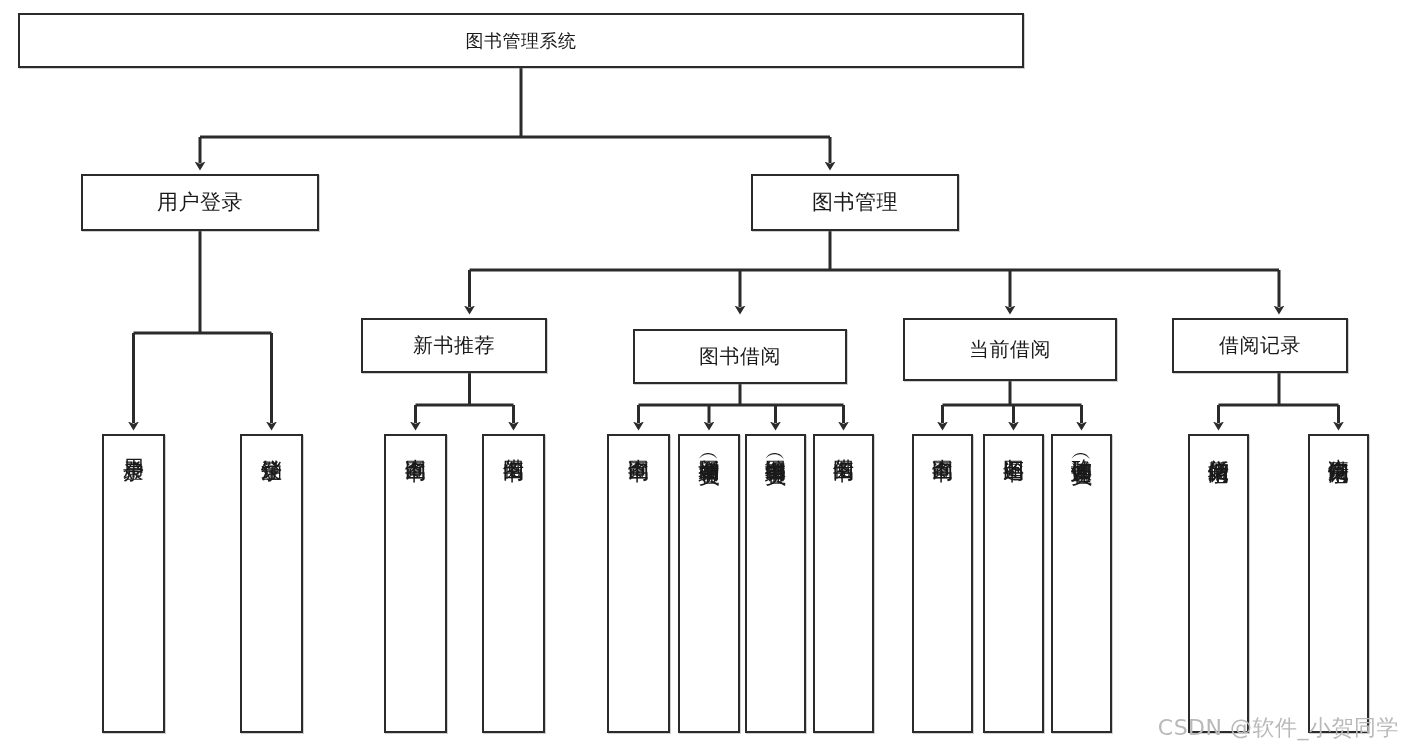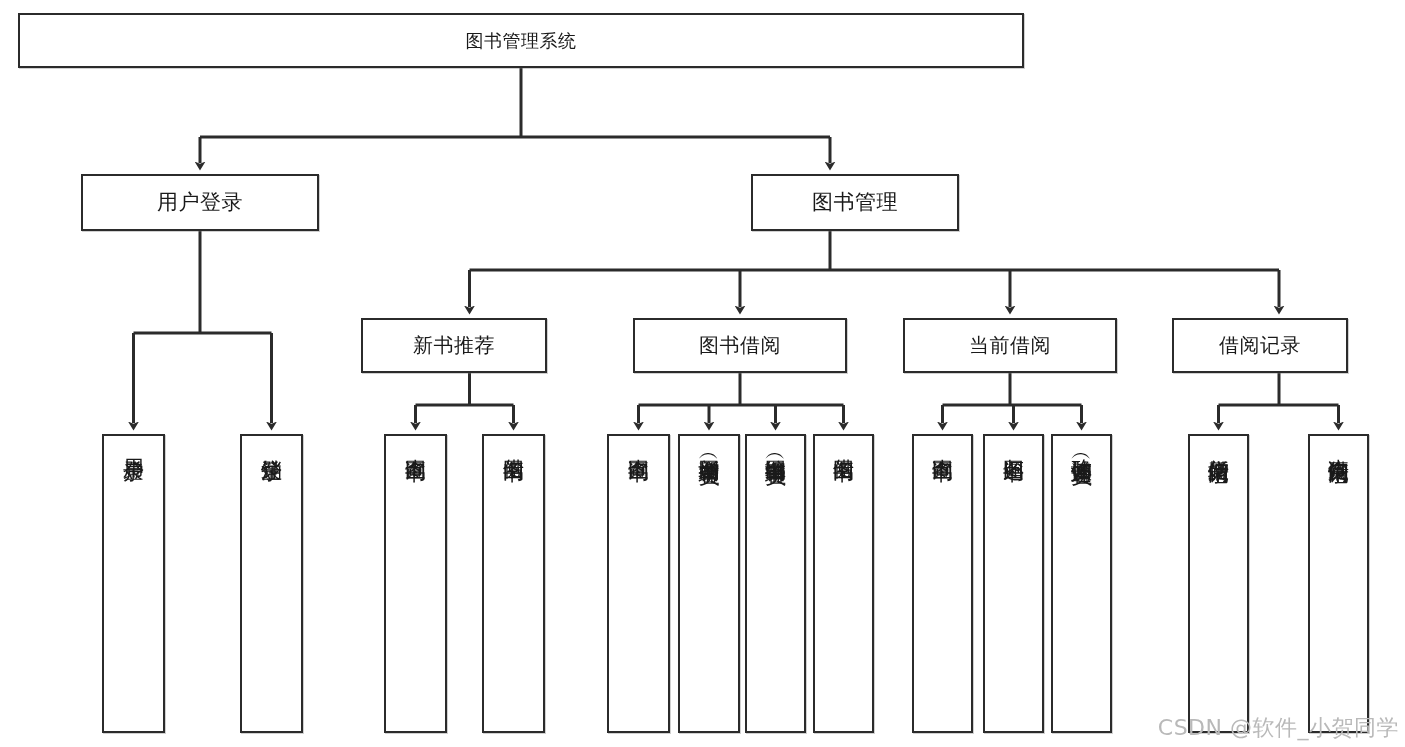--- a/index.html
+++ b/index.html
@@ -123,24 +123,24 @@
       </div>
       <div class="node level1" style="left: 81px; top: 174px; width: 238px; height: 57px;">
         <span class="node-label">用户登录</span>
       </div>
       <div class="node level1" style="left: 711px; top: 174px; width: 208px; height: 57px; margin-left: 40px;">
         <span class="node-label">图书管理</span>
       </div>
       <div class="node level2" style="left: 361px; top: 318px; width: 186px; height: 55px;">
         <span class="node-label">新书推荐</span>
       </div>
-      <div class="node level2" style="left: 633px; top: 318px; width: 214px; height: 55px;">
+      <div class="node level2" style="left: 633px; top: 329px; width: 214px; height: 55px;">
         <span class="node-label">图书借阅</span>
       </div>
-      <div class="node level2" style="left: 903px; top: 318px; width: 214px; height: 55px;">
+      <div class="node level2" style="left: 903px; top: 318px; width: 214px; height: 63px;">
         <span class="node-label">当前借阅</span>
       </div>
       <div class="node level2" style="left: 1172px; top: 318px; width: 176px; height: 55px;">
         <span class="node-label">借阅记录</span>
       </div>
       <div class="node leaf" style="left: 102px; top: 434px; width: 63px; height: 299px;">
         <span class="node-label">用户登录</span>
       </div>
       <div class="node leaf" style="left: 240px; top: 434px; width: 63px; height: 299px;">
         <span class="node-label">注销登录</span>

